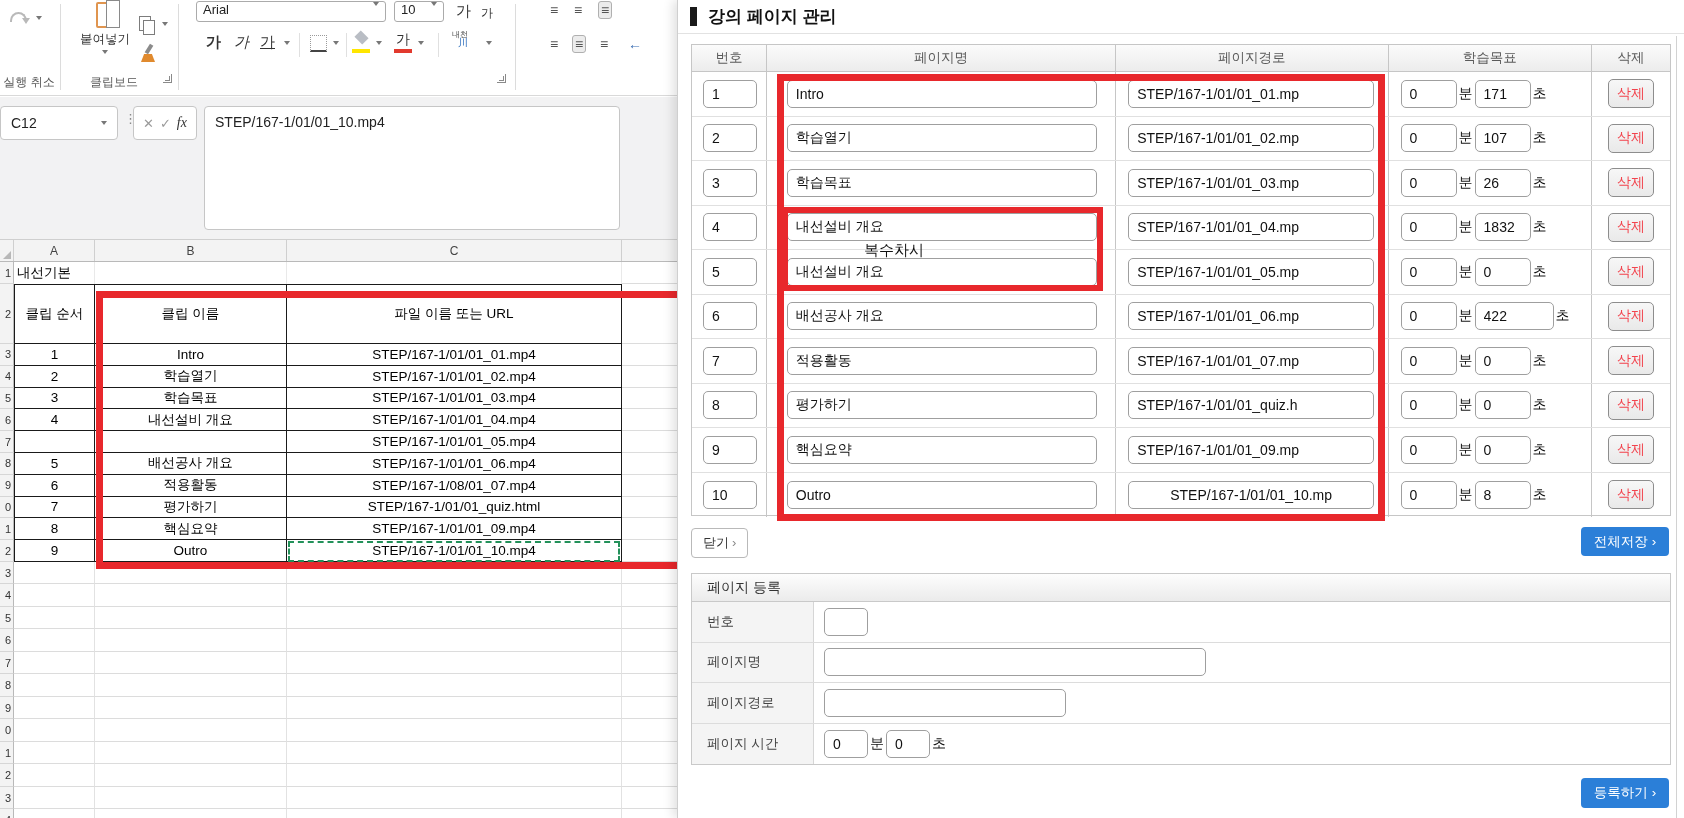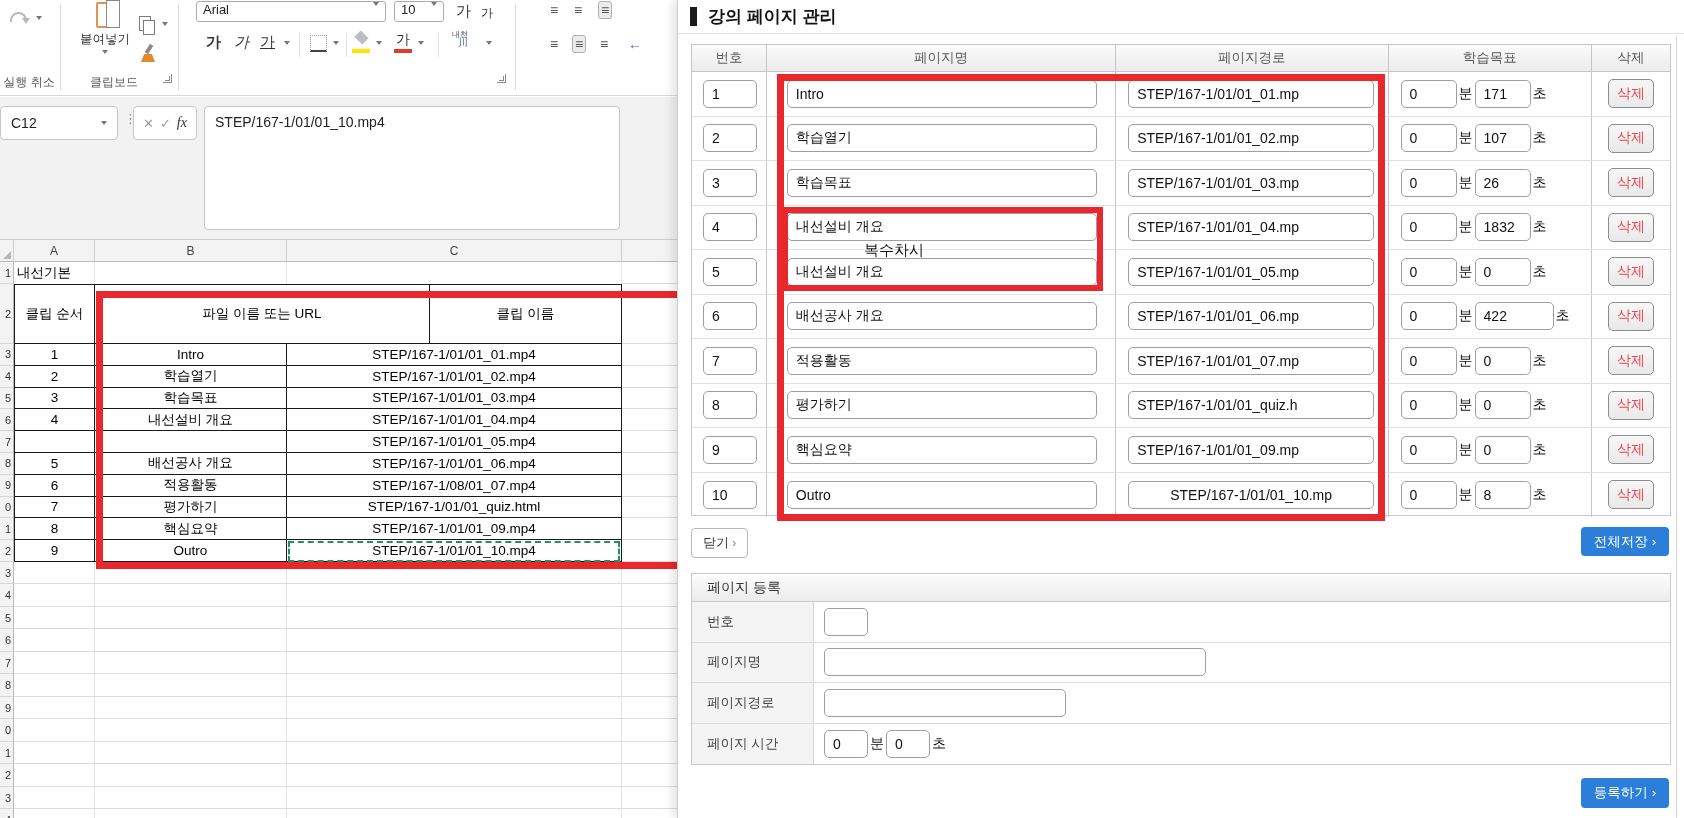--- a/index.html
+++ b/index.html
@@ -199,22 +199,22 @@
           <div class="s-row" style="height: 22px;">
             <div class="rh">1</div>
             <div class="cell ca light r1">내선기본</div>
             <div class="cell cb light r1"></div>
             <div class="cell cc light r1"></div>
             <div class="cell cd light"></div>
           </div>
           <div class="s-row" style="height: 60px;">
             <div class="rh">2</div>
             <div class="cell ca dark top">클립 순서</div>
+            <div class="cell cb dark top">클립 이름</div>
             <div class="cell cc dark top">파일 이름 또는 URL</div>
-            <div class="cell cb dark top">클립 이름</div>
             <div class="cell cd light"></div>
           </div>
           <div class="s-row" style="height: 21.8px;">
             <div class="rh">3</div>
             <div class="cell ca dark">1</div>
             <div class="cell cb dark">Intro</div>
             <div class="cell cc dark">STEP/167-1/01/01_01.mp4</div>
             <div class="cell cd light"></div>
           </div>
           <div class="s-row" style="height: 21.8px;">

